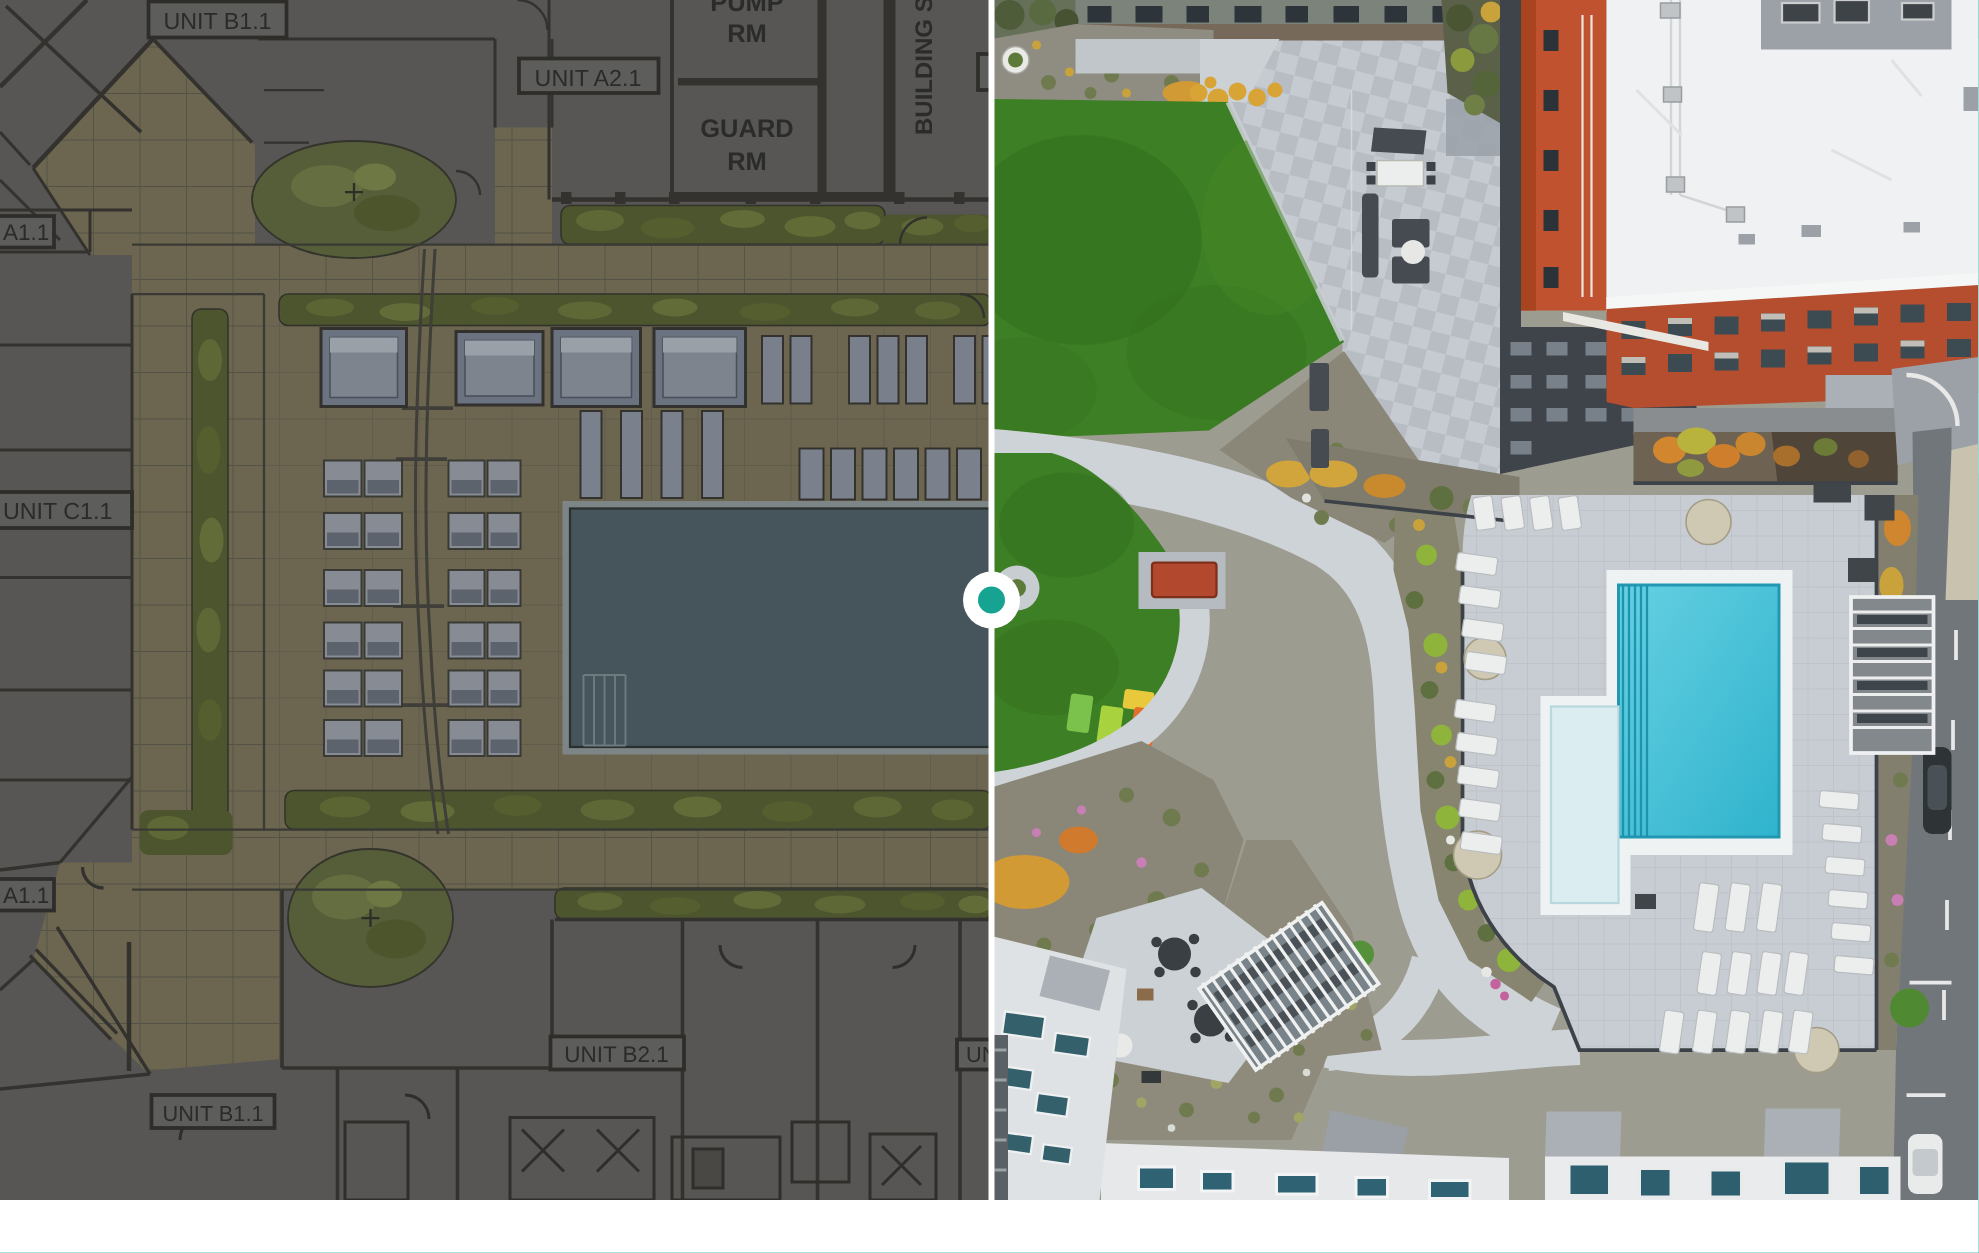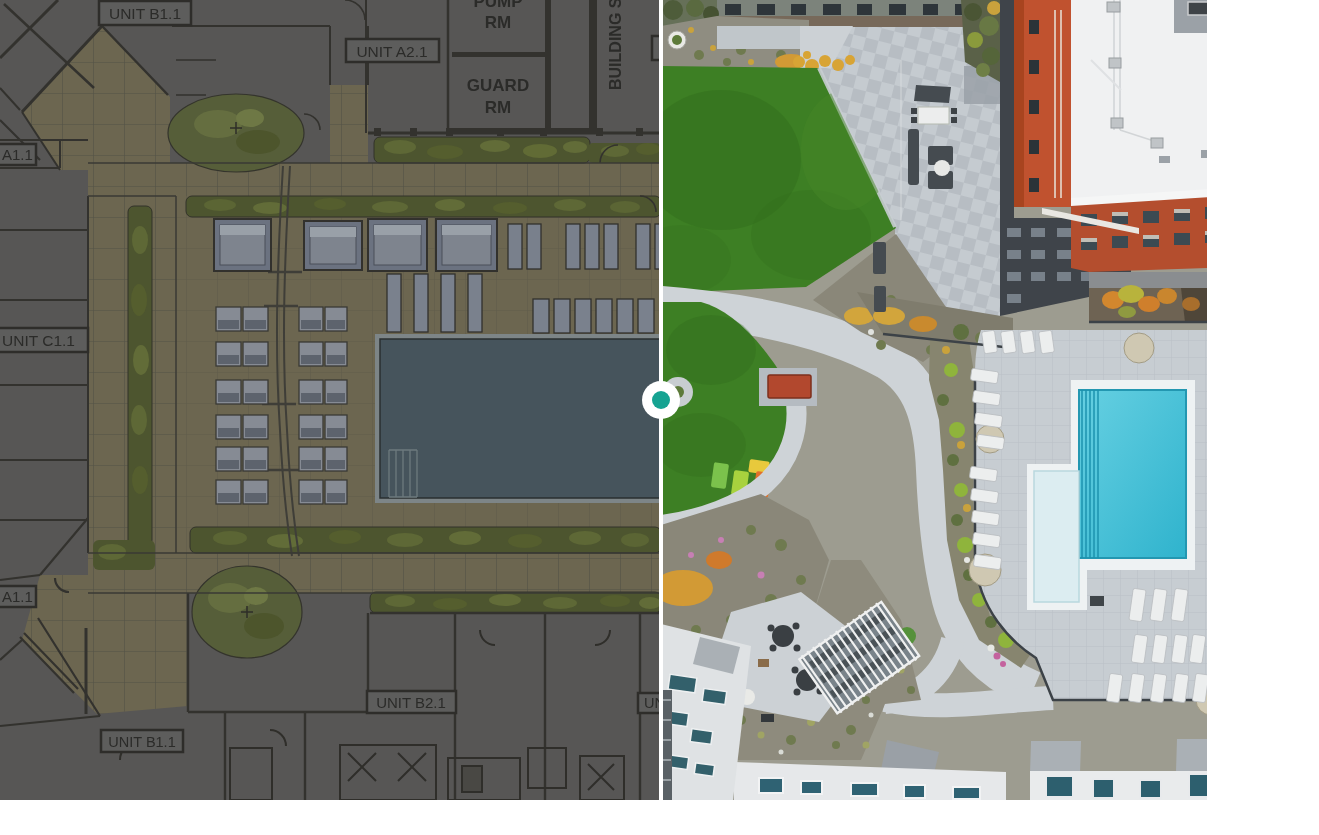--- a/index.html
+++ b/index.html
@@ -1,16 +1,16 @@
 <!DOCTYPE html>
 <html><head>
 <meta charset="utf-8">
 <style>
   html,body{margin:0;padding:0;background:#ffffff;font-family:"Liberation Sans",sans-serif;}
-  .stage{position:relative;width:1207px;height:835px;background:#14b8a6;overflow:hidden;}
+  .stage{position:relative;width:1319px;height:835px;background:#14b8a6;overflow:hidden;}
   svg{display:block;}
   .pane{position:absolute;top:0;}
 </style>
 </head>
 <body>
 <div class="stage">
 
 <svg class="pane" style="left:0" width="661" height="800" viewBox="0 0 661 800">
 <defs>
 <pattern id="grid" width="31" height="31" patternUnits="userSpaceOnUse">

